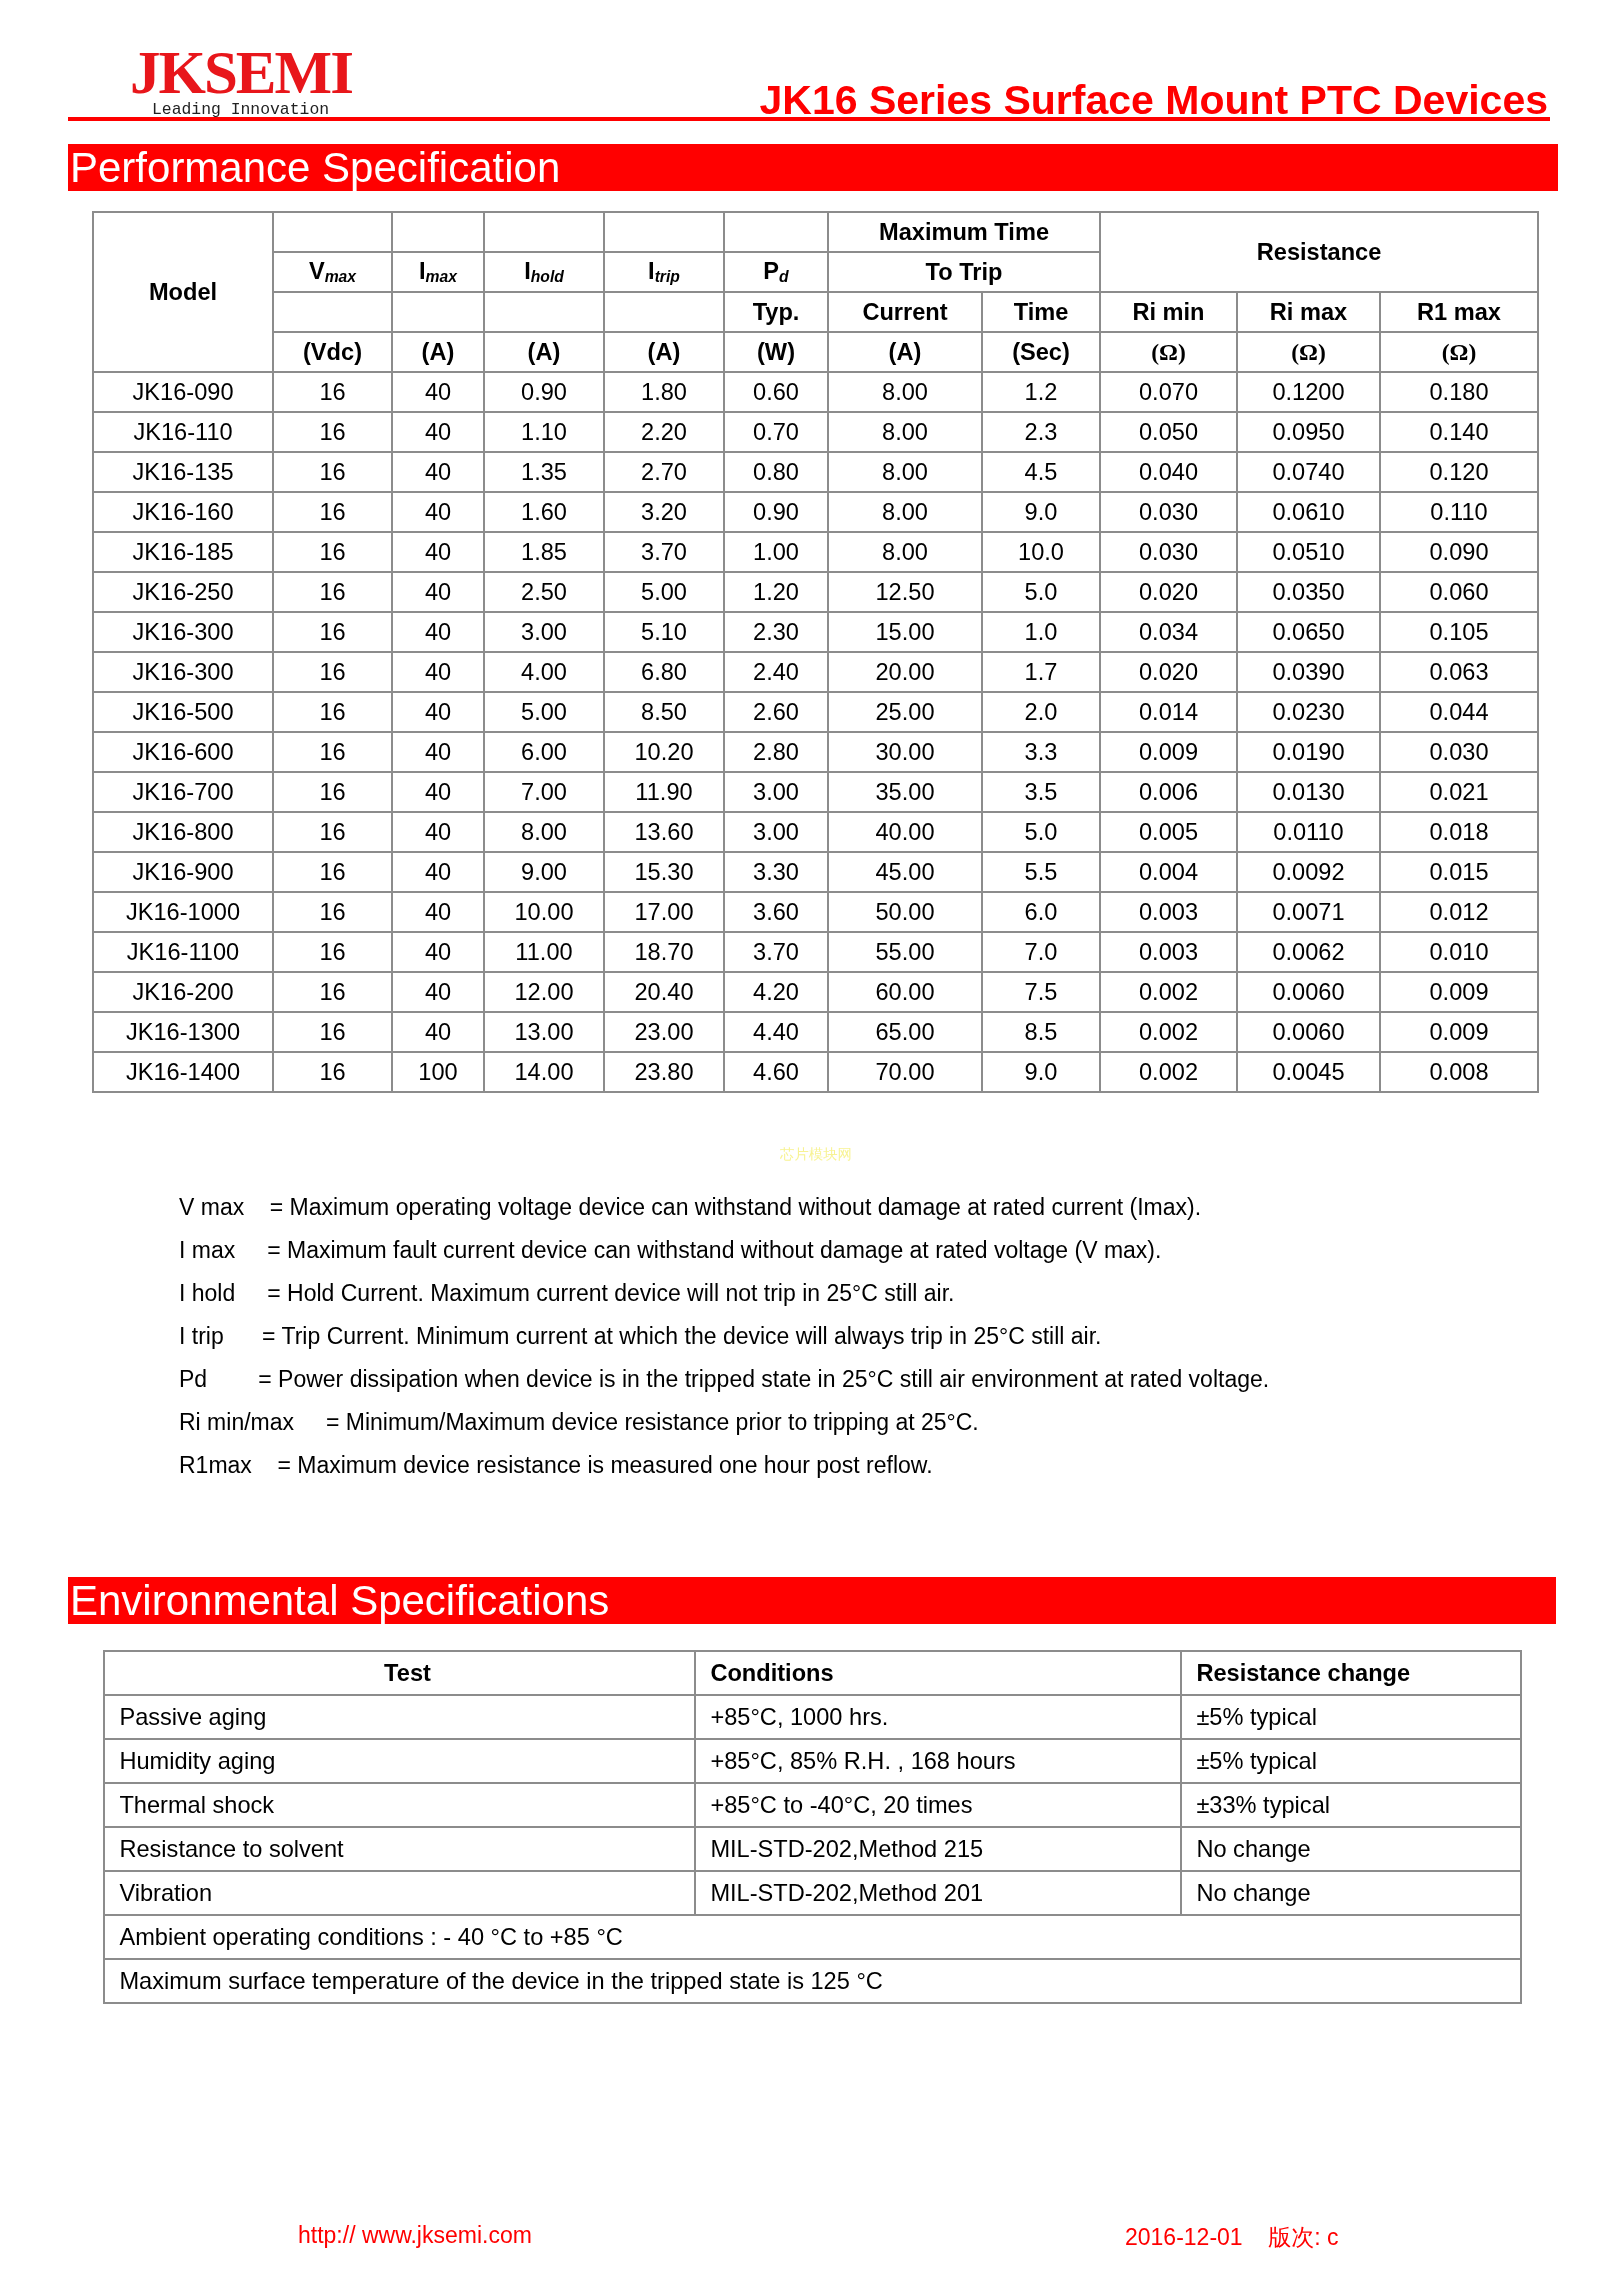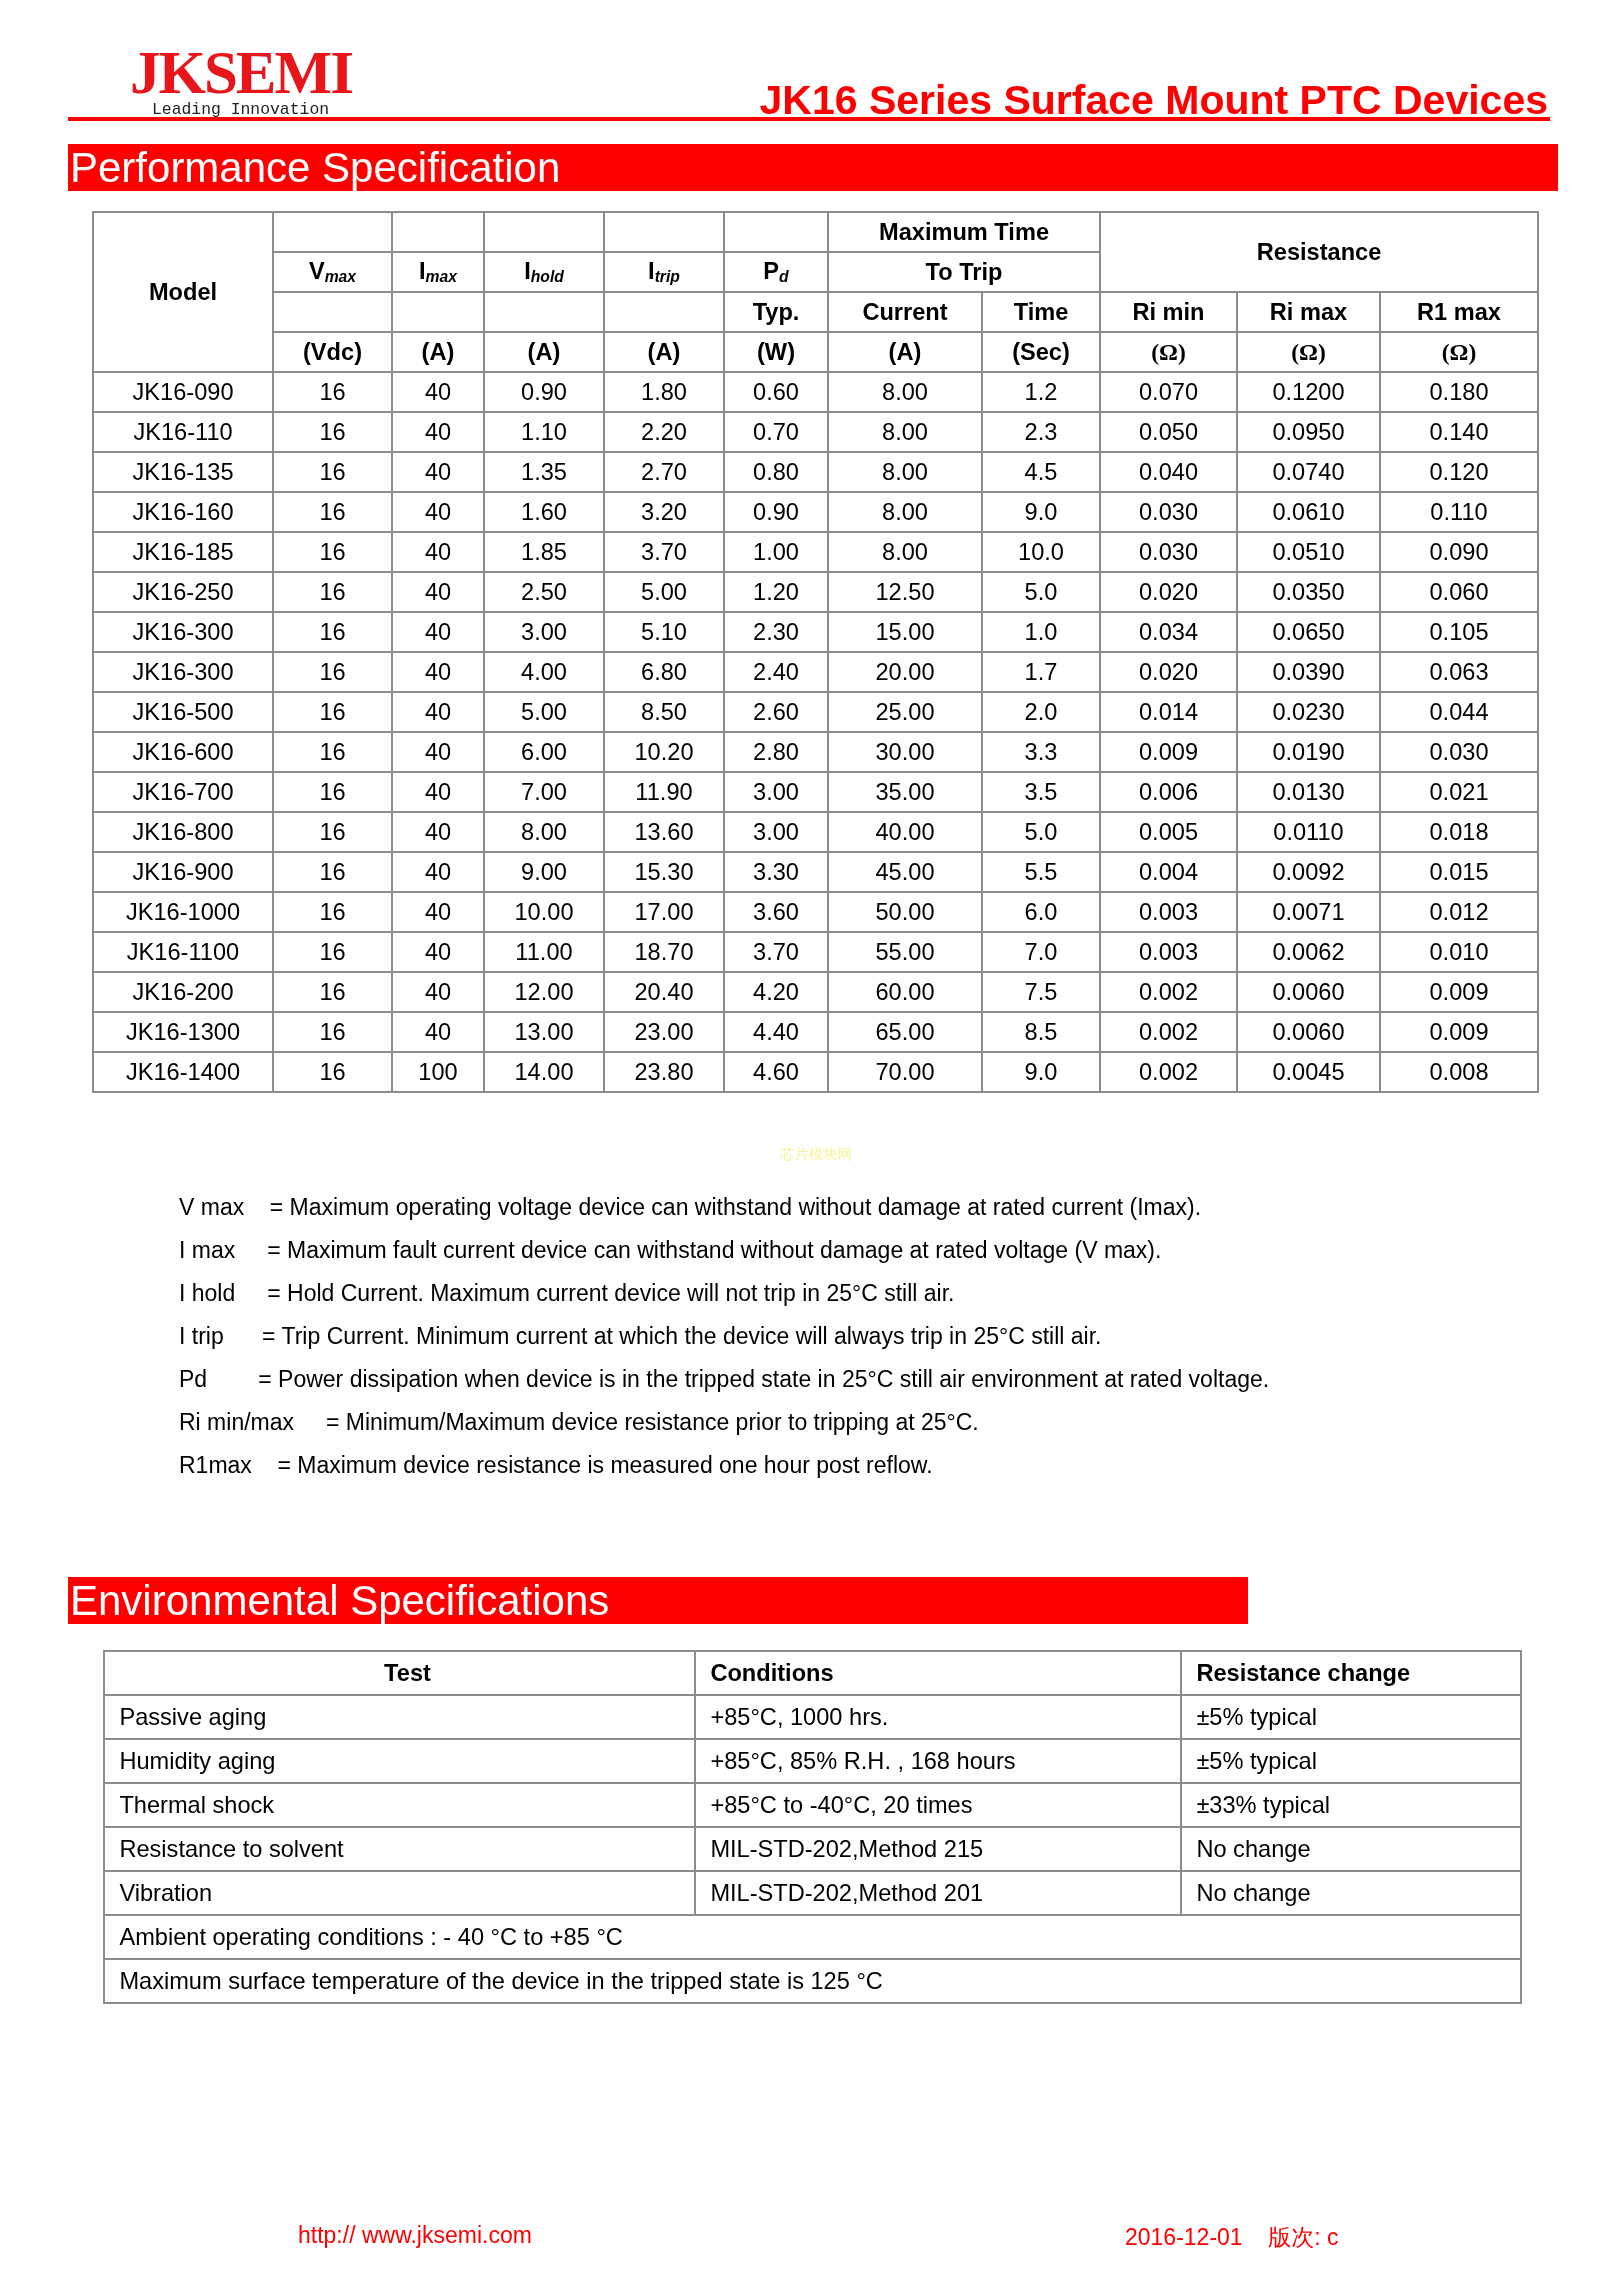--- a/index.html
+++ b/index.html
@@ -14,21 +14,21 @@
   .logo-sub { position:absolute; left:22px; top:58px; font-family:"Liberation Mono", monospace;
               font-size:16.4px; color:#222; letter-spacing:0px; }
   .header-line { left:68px; top:117px; width:1482px; height:3.9px; background:#ff0000; }
   .doc-title { right:75px; top:77px; font-weight:bold; color:#ff0000; font-size:41px;
                text-decoration:underline; text-decoration-thickness:3.3px; text-underline-offset:3.9px; }
 
   
   .section-bar { left:68px; width:1490px; background:#ff0000; color:#fff; font-size:42px;
                  line-height:47px; height:47px; padding-left:2px; box-sizing:border-box; }
   .sec1 { top:144px; }
-  .sec2 { top:1577px; width:1180px; }
+  .sec2 { top:1577px; width:1488px; }
 
   
   table { border-collapse:collapse; position:absolute; }
   .spec { left:92px; top:211px; width:1444px; table-layout:fixed; }
   .spec td, .spec th { border:2px solid #8c8c8c; text-align:center; vertical-align:middle;
                        font-size:23.6px; padding:0; height:40px; box-sizing:border-box; }
   .spec th { font-weight:bold; }
   .spec td { font-weight:normal; }
   .spec sub { font-size:15.7px; vertical-align:-2.6px;font-style:italic; }
   .omega { font-family:"Liberation Serif", serif; font-weight:normal; font-size:26px; }

